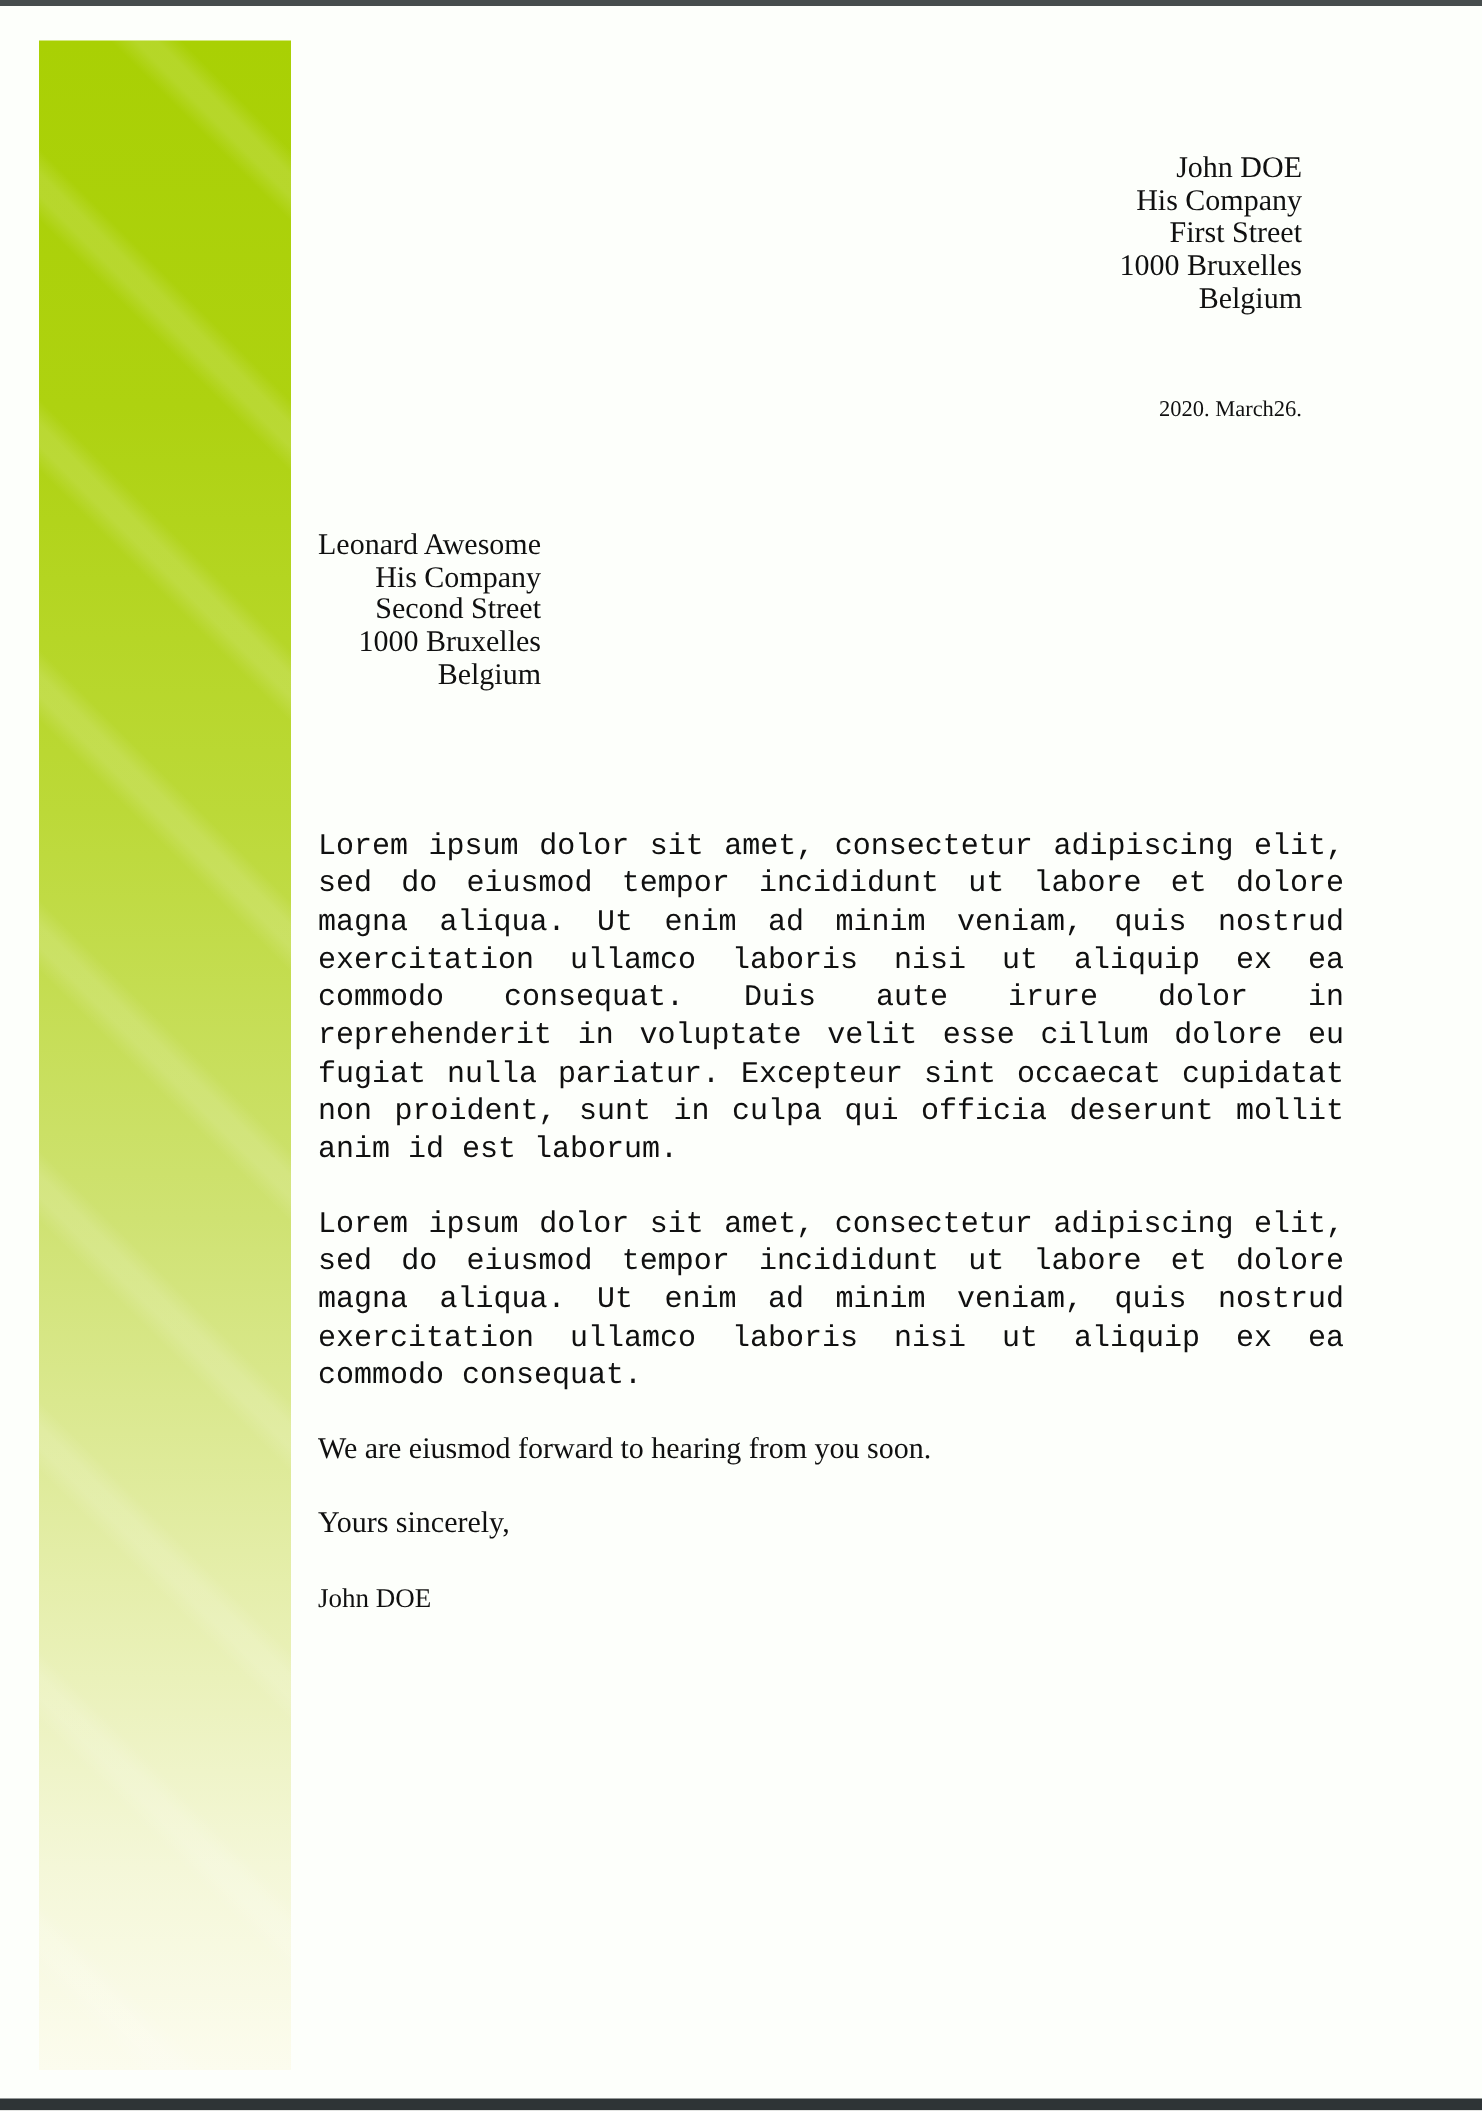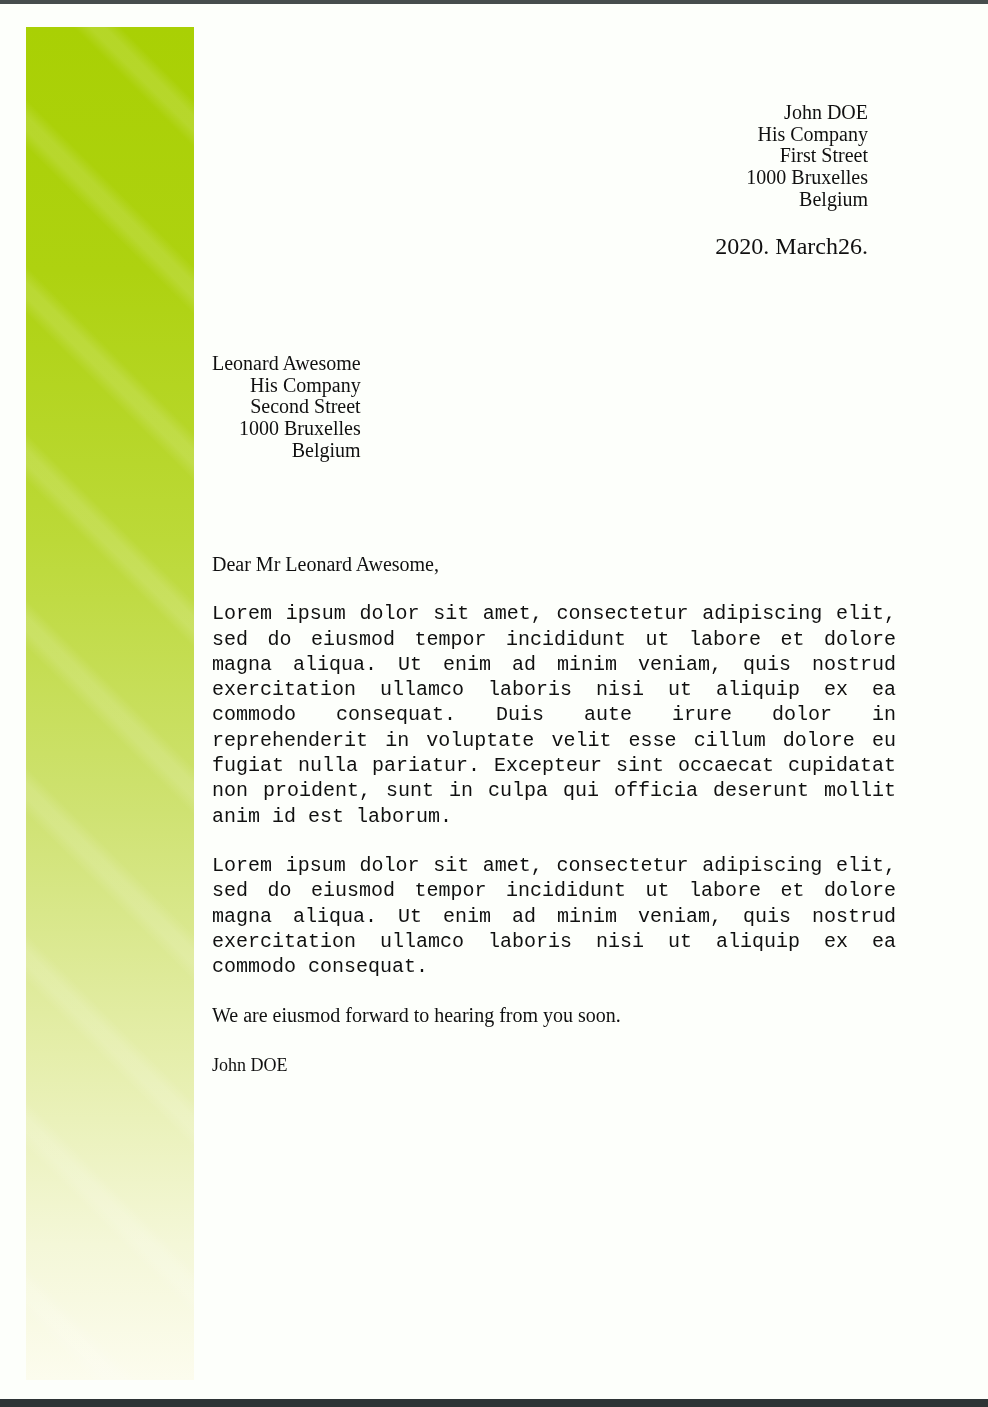--- a/index.html
+++ b/index.html
@@ -58,24 +58,24 @@
     position: absolute;
     top: 102px;
     right: 120px;
     text-align: right;
     font-size: 20px;
     line-height: 21.7px;
     white-space: pre-line;
   }
   .date-line {
     position: absolute;
-    top: 236px;
+    top: 263px;
     right: 120px;
     text-align: right;
-    font-size: 24px;
+    font-size: 15px;
     line-height: 21.7px;
   }
   .recipient-block {
     position: absolute;
     top: 353px;
     left: 212px;
     text-align: right;
     font-size: 20px;
     line-height: 21.7px;
     white-space: pre-line;
@@ -120,22 +120,22 @@
 
   <div class="date-line">2020. March26.</div>
 
   <div class="recipient-block"><span>Leonard Awesome</span>
 <span>His Company</span>
 <span>Second Street</span>
 <span>1000 Bruxelles</span>
 <span>Belgium</span></div>
 
   <div class="letter-body">
-    <p class="salutation">Dear Mr Leonard Awesome,</p>
     <p class="para">Lorem ipsum dolor sit amet, consectetur adipiscing elit, sed do eiusmod tempor incididunt ut labore et dolore magna aliqua. Ut enim ad minim veniam, quis nostrud exercitation ullamco laboris nisi ut aliquip ex ea commodo consequat. Duis aute irure dolor in reprehenderit in voluptate velit esse cillum dolore eu fugiat nulla pariatur. Excepteur sint occaecat cupidatat non proident, sunt in culpa qui officia deserunt mollit anim id est laborum.</p>
     <p class="para">Lorem ipsum dolor sit amet, consectetur adipiscing elit, sed do eiusmod tempor incididunt ut labore et dolore magna aliqua. Ut enim ad minim veniam, quis nostrud exercitation ullamco laboris nisi ut aliquip ex ea commodo consequat.</p>
     <p class="closing-line">We are eiusmod forward to hearing from you soon.</p>
+    <p class="valediction">Yours sincerely,</p>
     <p class="signature">John DOE</p>
   </div>
 
   <div class="edge-strip bottom"></div>
 
 </div>
 
 </body></html>

